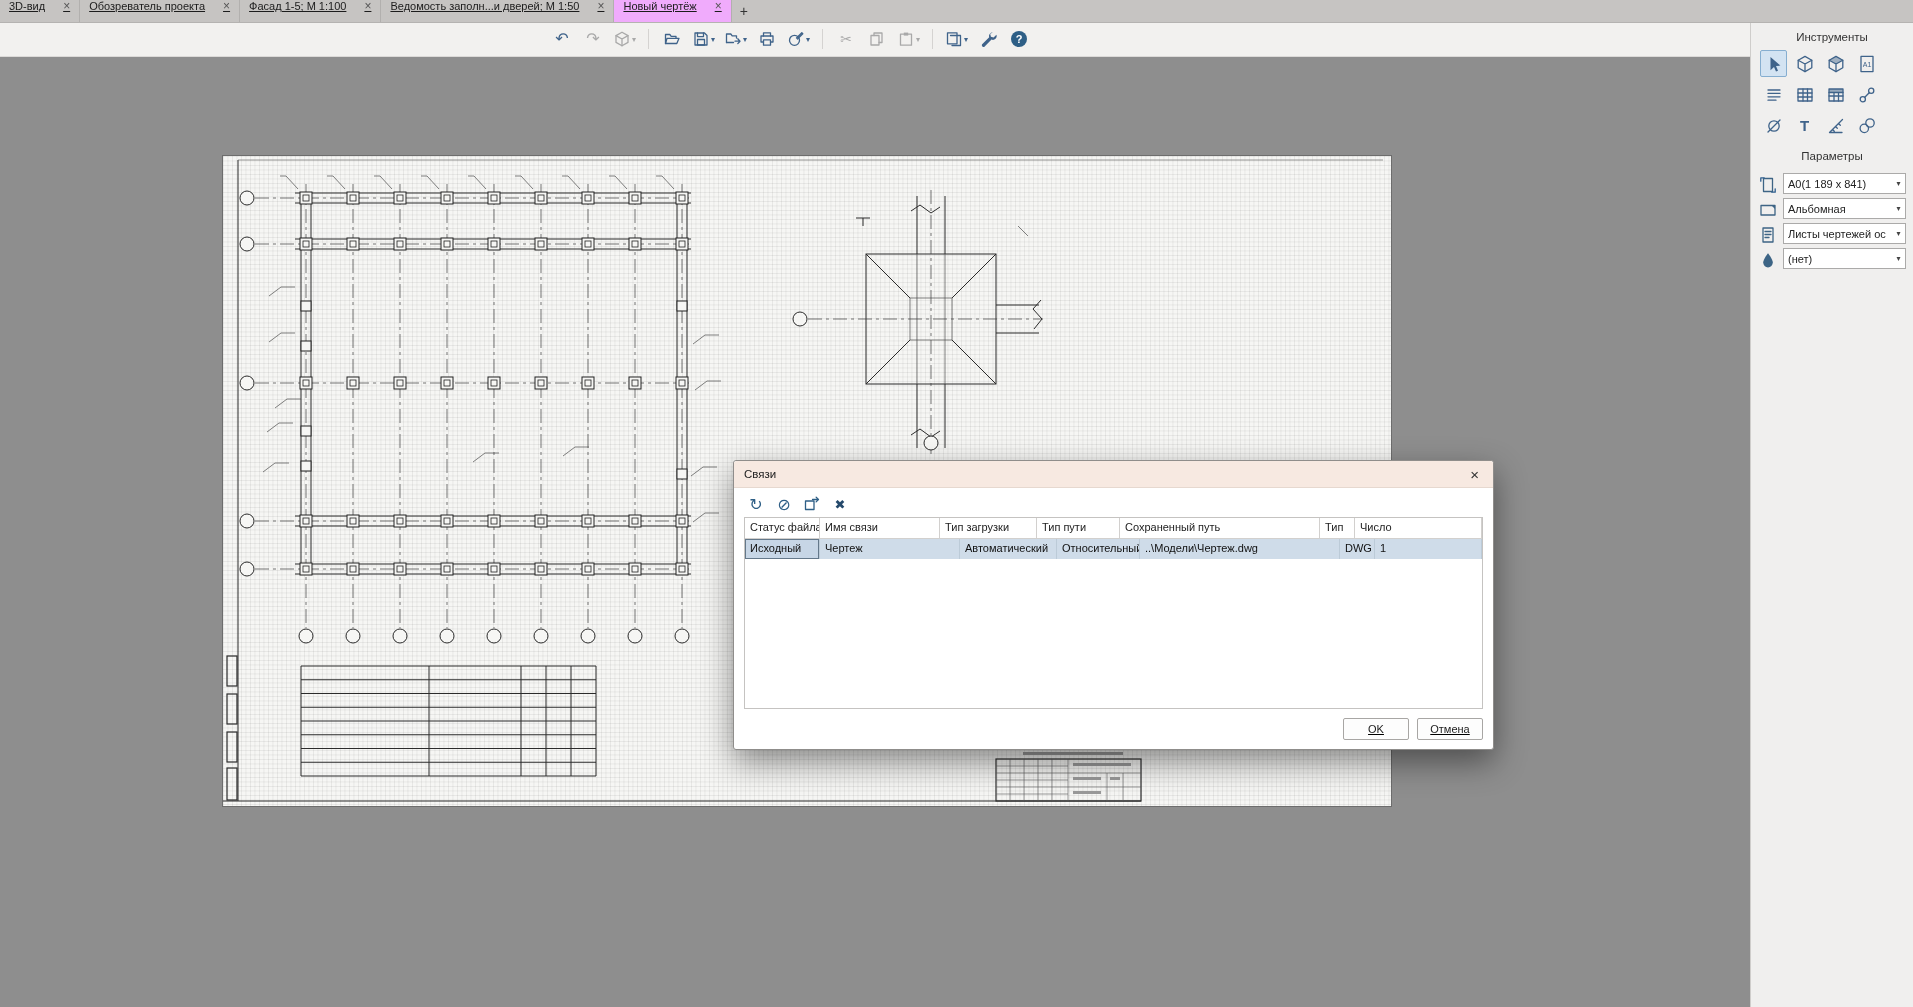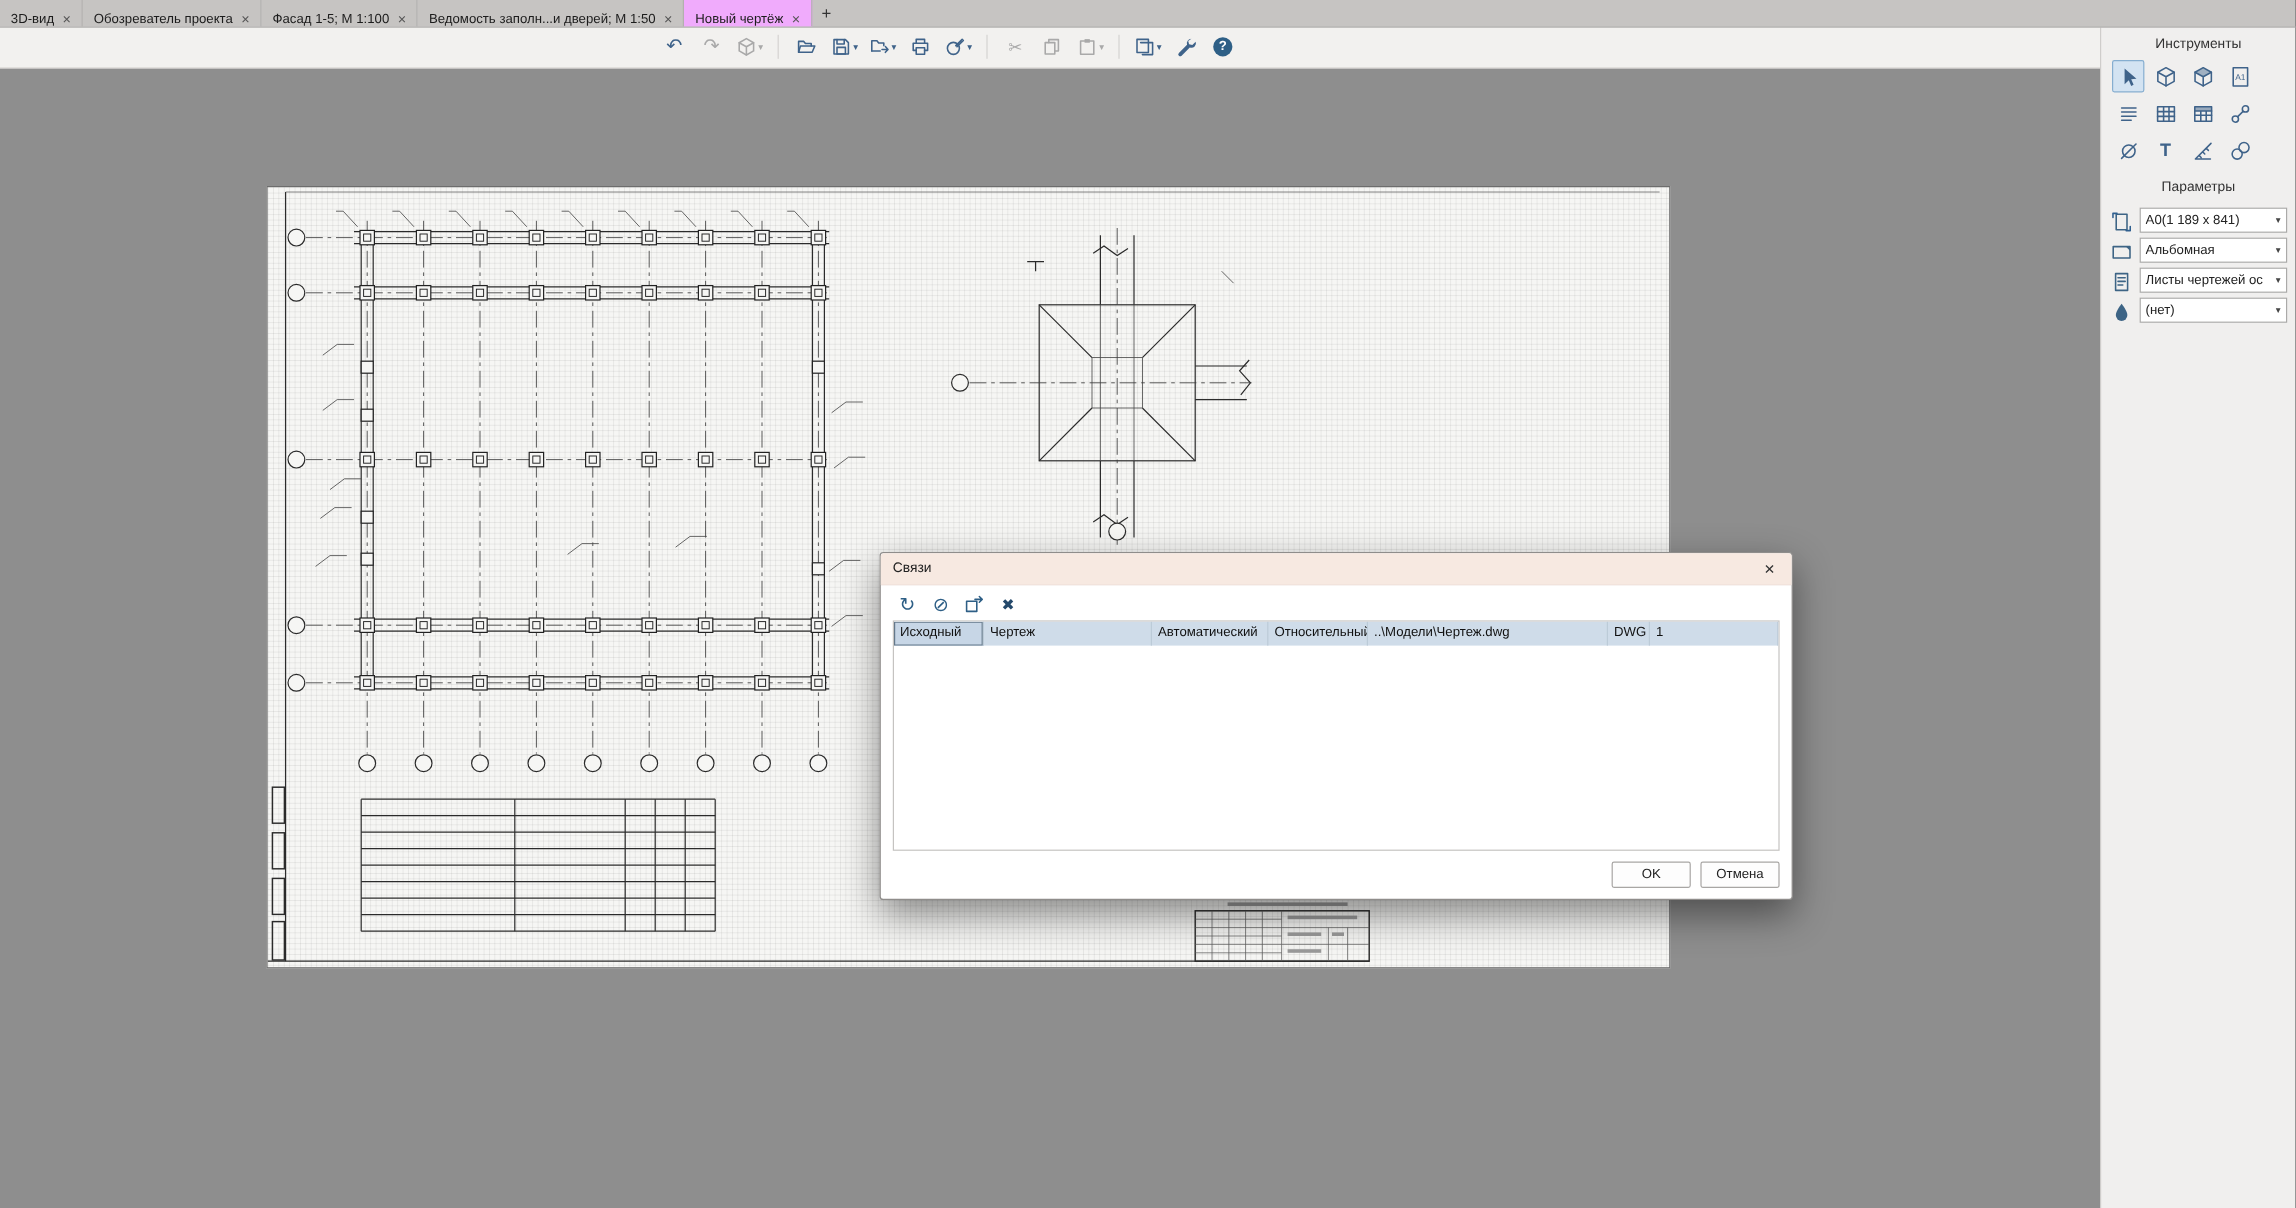--- a/index.html
+++ b/index.html
@@ -3,22 +3,22 @@
 <meta charset="utf-8">
 <style>
   html,body{margin:0;padding:0;background:#6f6f6f;}
   #app{position:relative;width:1913px;height:1007px;overflow:hidden;
        font-family:"Liberation Sans","DejaVu Sans",sans-serif;background:#8e8e8e;}
 
   
   .tabbar{position:absolute;top:0;left:0;width:100%;height:22px;background:#c6c4c2;
           display:flex;align-items:stretch;z-index:6;border-bottom:1px solid #b5b3b1;}
   #tabs{display:flex;}
-  .tab{display:flex;align-items:flex-end;gap:7px;padding:0 9px;font-size:11px;color:#1c1c1c;
-       border-right:1px solid #b2b0ae;background:#c6c4c2;white-space:nowrap;cursor:default;}
+  .tab{display:flex;align-items:flex-start;gap:18px;padding:0 9px;font-size:11px;color:#1c1c1c;
+       border-right:1px solid #b2b0ae;background:#c6c4c2;white-space:nowrap;cursor:default;text-decoration:underline;}
   .tab.active{background:#f0abfc;}
   .tab-close{font-size:12px;color:#555;line-height:1;}
   .tab-add{width:24px;display:flex;align-items:center;justify-content:center;font-size:14px;color:#333;}
 
   
   .toolbar{position:absolute;top:22px;left:0;right:162px;height:34px;background:#f2f1ef;
            border-bottom:1px solid #dcdad8;display:flex;align-items:center;justify-content:center;z-index:5;}
   #toolbar-inner{display:flex;align-items:center;gap:7px;margin-right:170px;}
   .tbtn{display:flex;align-items:center;justify-content:center;min-width:22px;height:24px;
         color:#3f638a;border-radius:3px;padding:0 1px;}
@@ -73,21 +73,21 @@
   .dico{width:20px;height:20px;display:flex;align-items:center;justify-content:center;color:#2e5f86;}
   .dtable{position:absolute;left:10px;right:10px;top:56px;bottom:40px;background:#fff;
           border:1px solid #c5c3c1;overflow:hidden;}
   .hrow{display:flex;height:20px;border-bottom:1px solid #d2d0ce;background:#fff;}
   .hcell{font-size:11px;color:#222;padding:3px 5px 0;border-right:1px solid #d2d0ce;
          box-sizing:border-box;white-space:nowrap;overflow:hidden;}
   .drow{display:flex;height:20px;background:#cfdce9;}
   .dcell{font-size:11px;color:#111;padding:3px 5px 0;border-right:1px solid #bccbd8;
          box-sizing:border-box;white-space:nowrap;overflow:hidden;}
   .dcell.focus{box-shadow:inset 0 0 0 1px #64788a;background:#c7d6e6;}
-  .dbtns{position:absolute;right:10px;bottom:9px;display:flex;gap:8px;}
+  .dbtns{position:absolute;right:10px;bottom:9px;display:flex;gap:8px;text-decoration:underline;}
   .dbtn{min-width:66px;height:22px;background:#fdfdfd;border:1px solid #a8a6a4;border-radius:2px;
         font-size:11px;color:#222;display:flex;align-items:center;justify-content:center;
         font-family:inherit;padding:0 8px;}
 </style>
 </head>
 <body>
 
 <div id="app">
 
   <div class="tabbar">
@@ -583,20 +583,29 @@
           <svg width="18" height="18" viewBox="0 0 18 18" fill="none" stroke="currentColor" stroke-width="1.3" stroke-linecap="round" stroke-linejoin="round">
             <rect x="2.5" y="6" width="8.5" height="8.5"></rect>
             <path d="M9.5 4.5 h6 m-2.4 -2.4 L15.5 4.5 l-2.4 2.4"></path>
           </svg>
         </div>
         <div class="dico">
           <span class="g" style="font-size:13px;font-weight:bold;color:#24496b">✖</span>
         </div>
       </div>
     <div class="dtable">
+      <div class="hrow" id="dialog-header-row">
+          <div class="hcell" style="width: 75px;">Статус файла</div>
+          <div class="hcell" style="width: 120px;">Имя связи</div>
+          <div class="hcell" style="width: 97px;">Тип загрузки</div>
+          <div class="hcell" style="width: 83px;">Тип пути</div>
+          <div class="hcell" style="width: 200px;">Сохраненный путь</div>
+          <div class="hcell" style="width: 35px;">Тип</div>
+          <div class="hcell" style="width: 129px; flex: 1 1 0%;">Число</div>
+        </div>
       <div id="dialog-rows">
           <div class="drow">
             <div class="dcell focus" style="width: 75px;">Исходный</div>
             <div class="dcell" style="width: 140px;">Чертеж</div>
             <div class="dcell" style="width: 97px;">Автоматический</div>
             <div class="dcell" style="width: 83px;">Относительный</div>
             <div class="dcell" style="width: 200px;">..\Модели\Чертеж.dwg</div>
             <div class="dcell" style="width: 35px;">DWG</div>
             <div class="dcell" style="width: 129px; flex: 1 1 0%;">1</div>
           </div>

